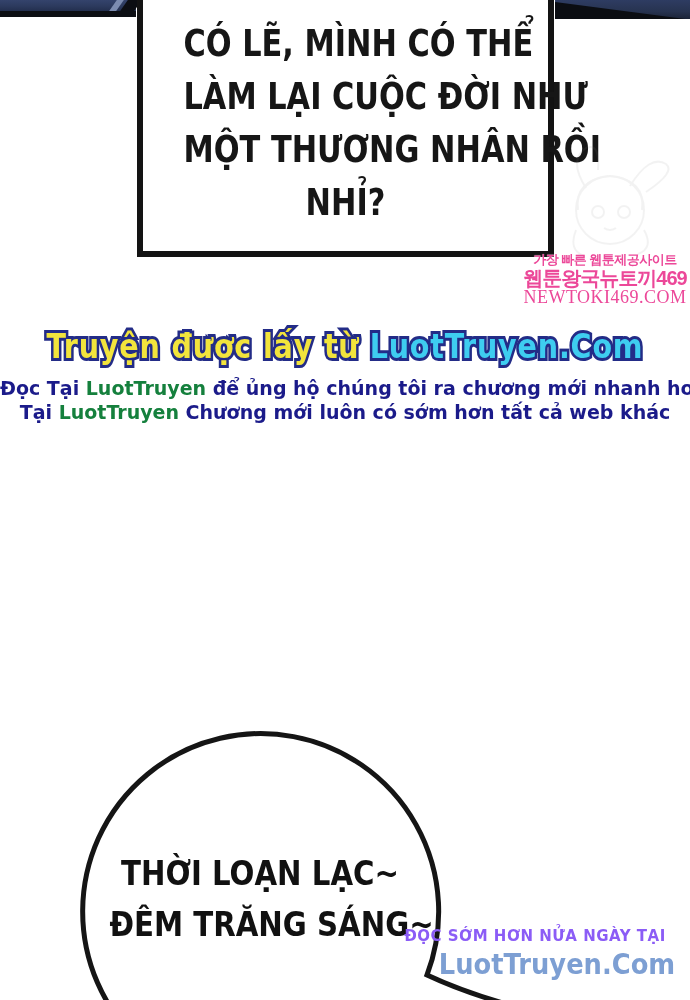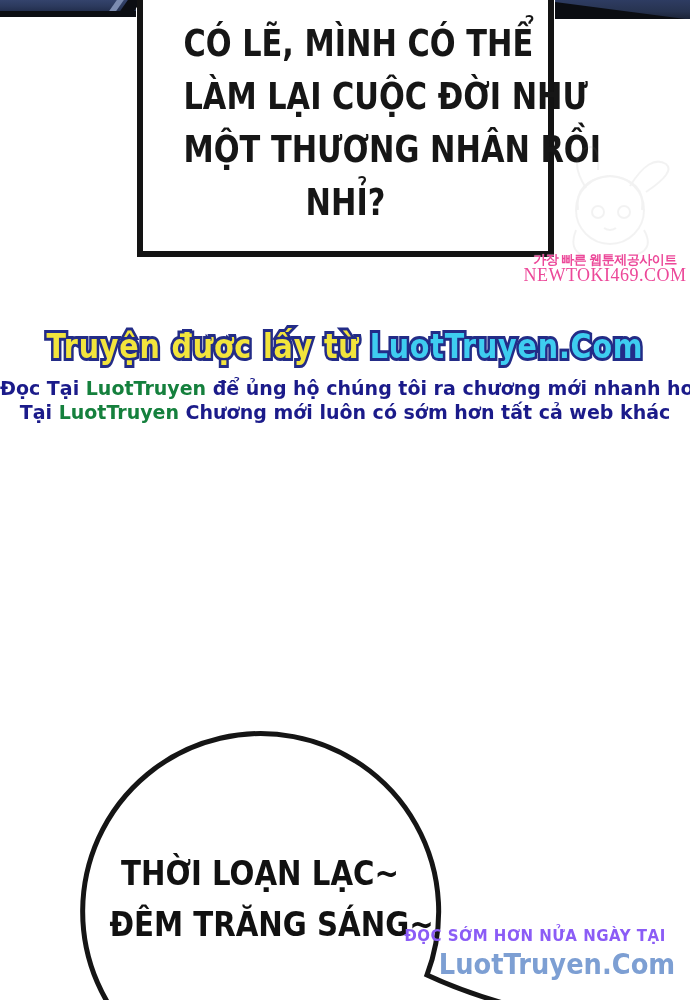--- a/index.html
+++ b/index.html
@@ -88,20 +88,21 @@
       <path d="M92 46 Q112 14 128 24 Q138 32 108 52"></path>
       <path d="M40 70 Q36 40 72 36 Q108 40 104 70"></path>
       <circle cx="60" cy="72" r="6"></circle>
       <circle cx="86" cy="72" r="6"></circle>
       <path d="M66 88 Q72 92 78 88"></path>
       <path d="M38 90 Q30 110 46 116 M106 90 Q116 108 100 114"></path>
     </g>
   </svg>
   <div class="wm-text">
     <div class="wm-line1">가장 빠른 웹툰제공사이트</div>
+    <div class="wm-line2">웹툰왕국뉴토끼469</div>
     <div class="wm-line3">NEWTOKI469.COM</div>
   </div>
 
   <div class="promo-headline">
     <span class="outlined hl-prefix">Truyện được lấy từ</span>
     <span class="outlined hl-site">LuotTruyen.Com</span>
   </div>
   <div class="promo-line promo-line2"><span>Đọc Tại </span><span class="promo-link">LuotTruyen</span><span> để ủng hộ chúng tôi ra chương mới nhanh hơn.</span></div>
   <div class="promo-line promo-line3"><span>Tại </span><span class="promo-link">LuotTruyen</span><span> Chương mới luôn có sớm hơn tất cả web khác</span></div>
 

